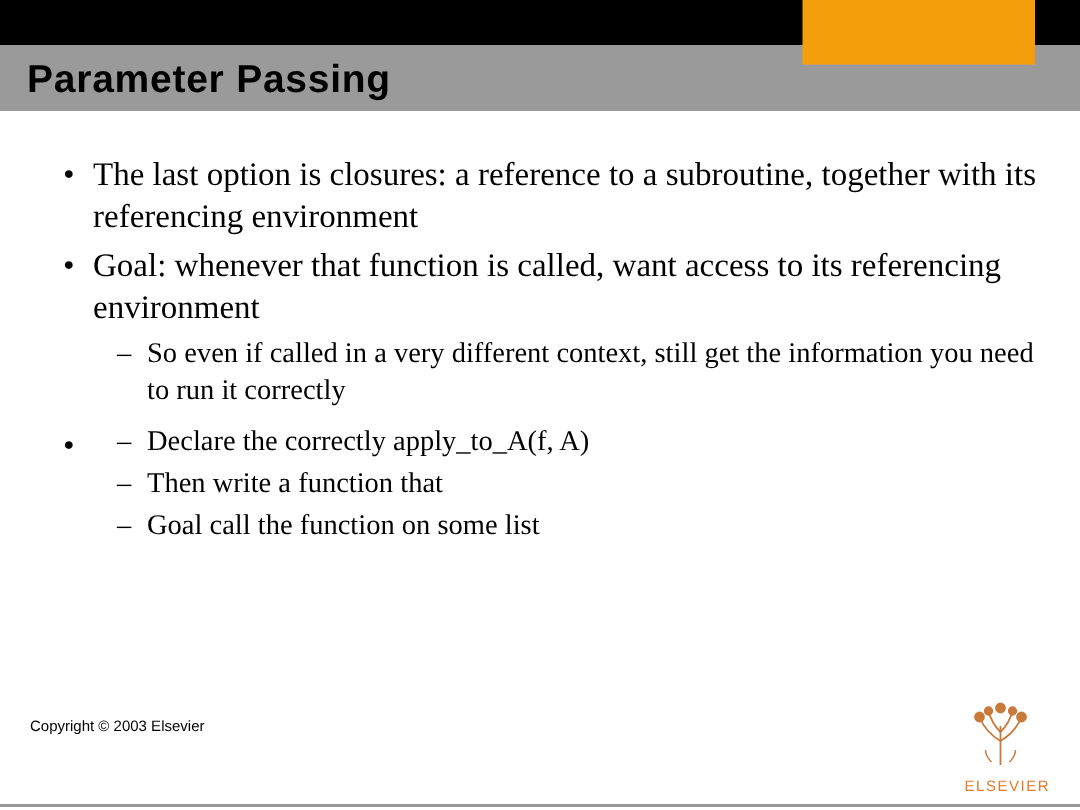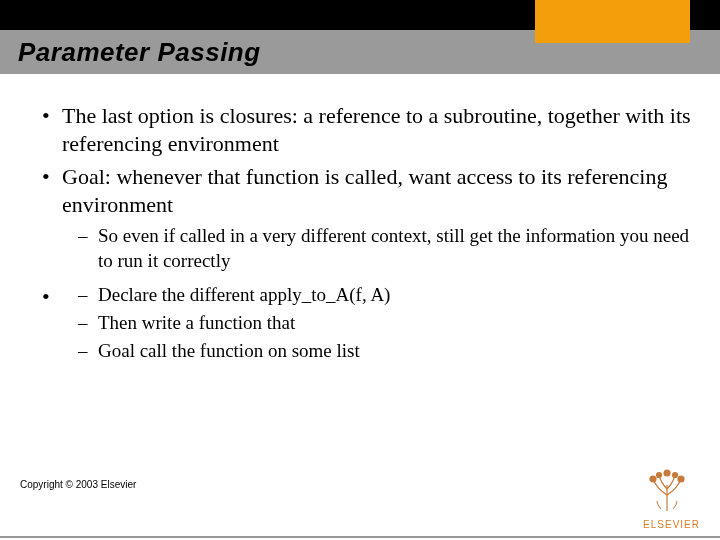--- a/index.html
+++ b/index.html
@@ -24,21 +24,20 @@
     height: 43px;
     background: #f59e0b;
   }
   .title-bar {
     width: 100%;
     height: 44px;
     background: #9a9a9a;
     display: flex;
     align-items: center;
     padding-left: 18px;
-    font-style: italic;
   }
   .title-bar h1 {
     font-family: Arial, Helvetica, sans-serif;
     font-weight: 900;
     font-size: 26px;
     color: #000;
     letter-spacing: 0.5px;
   }
   .content {
     padding: 28px 28px 0 40px;
@@ -132,21 +131,21 @@
       <span>Goal: whenever that function is called, want access to its referencing environment</span>
       <ul class="inner">
         <li>
           <span>So even if called in a very different context, still get the information you need to run it correctly</span>
         </li>
       </ul>
     </li>
     <li>
       <ul class="inner">
         <li>
-          <span>Declare the different apply_to_A(f, A)</span>
+          <span>Declare the correctly apply_to_A(f, A)</span>
         </li>
         <li>
           <span>Then write a function that</span>
         </li>
         <li>
           <span>Goal call the function on some list</span>
         </li>
       </ul>
     </li>
   </ul>

